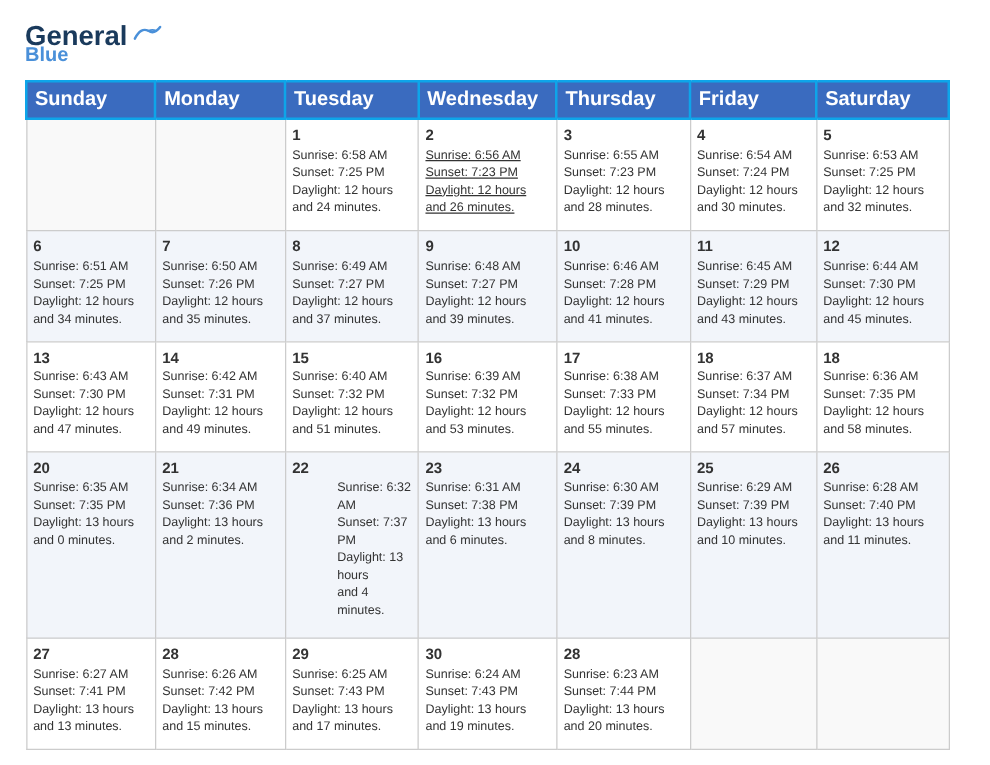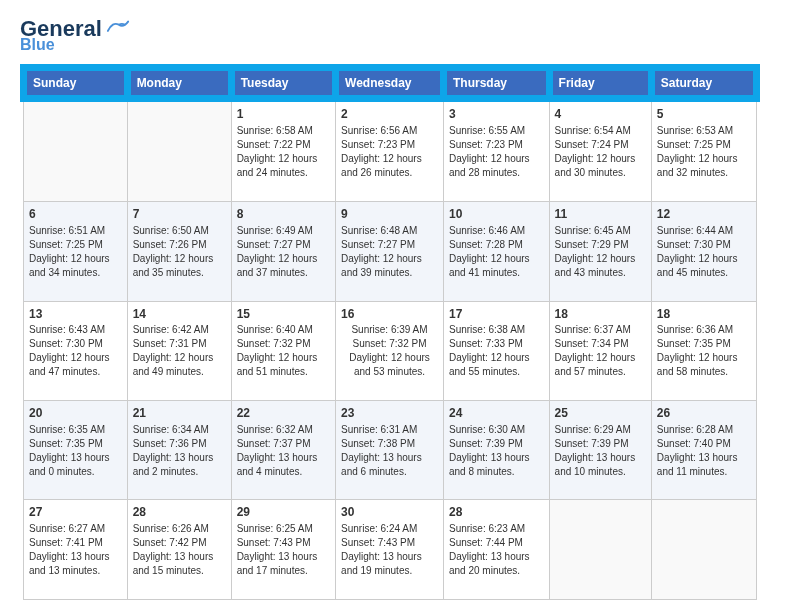--- a/index.html
+++ b/index.html
@@ -51,23 +51,23 @@
       flex: 1;
       border-collapse: collapse;
       width: 100%;
       font-size: 10.5px;
     }
     .calendar th {
       background: #3a6bbf;
       color: #fff;
       text-align: left;
       padding: 5px 6px;
-      font-size: 12px;
+      font-size: 16px;
       font-weight: bold;
-      border: 7px solid #0ea5e9;
+      border: 2px solid #0ea5e9;
     }
     .calendar td {
       border: 1px solid #ccc;
       vertical-align: top;
       padding: 4px 5px;
       width: 113px;
       background: #fff;
       color: #333;
       line-height: 1.4;
     }
@@ -126,27 +126,27 @@
           <th>Saturday</th>
         </tr>
     </thead>
     <tbody id="calendar-body">
     <tr>
           <td class="empty"></td>
           <td class="empty"></td>
           <td>
             <span class="day-num">1</span>
             <div class="day-info" style="white-space: pre-line;">Sunrise: 6:58 AM
-Sunset: 7:22 PM
+Sunset: 7:25 PM
 Daylight: 12 hours
 and 24 minutes.</div>
           </td>
           <td>
             <span class="day-num">2</span>
-            <div class="day-info" style="white-space: pre-line;">Sunrise: 6:56 AM
+            <div class="day-info" style="white-space: pre-line; text-decoration: underline;">Sunrise: 6:56 AM
 Sunset: 7:23 PM
 Daylight: 12 hours
 and 26 minutes.</div>
           </td>
           <td>
             <span class="day-num">3</span>
             <div class="day-info" style="white-space: pre-line;">Sunrise: 6:55 AM
 Sunset: 7:23 PM
 Daylight: 12 hours
 and 28 minutes.</div>
@@ -234,21 +234,21 @@
           </td>
           <td>
             <span class="day-num">15</span>
             <div class="day-info" style="white-space: pre-line;">Sunrise: 6:40 AM
 Sunset: 7:32 PM
 Daylight: 12 hours
 and 51 minutes.</div>
           </td>
           <td>
             <span class="day-num">16</span>
-            <div class="day-info" style="white-space: pre-line; text-align: center;">Sunrise: 6:39 AM
+            <div class="day-info" style="white-space: pre-line;">Sunrise: 6:39 AM
 Sunset: 7:32 PM
 Daylight: 12 hours
 and 53 minutes.</div>
           </td>
           <td>
             <span class="day-num">17</span>
             <div class="day-info" style="white-space: pre-line;">Sunrise: 6:38 AM
 Sunset: 7:33 PM
 Daylight: 12 hours
 and 55 minutes.</div>
@@ -278,21 +278,21 @@
           </td>
           <td>
             <span class="day-num">21</span>
             <div class="day-info" style="white-space: pre-line;">Sunrise: 6:34 AM
 Sunset: 7:36 PM
 Daylight: 13 hours
 and 2 minutes.</div>
           </td>
           <td>
             <span class="day-num">22</span>
-            <div class="day-info" style="white-space: pre-line;">Sunrise: 6:32 AM
+            <div class="day-info" style="white-space: pre-line; margin-left: 36px;">Sunrise: 6:32 AM
 Sunset: 7:37 PM
 Daylight: 13 hours
 and 4 minutes.</div>
           </td>
           <td>
             <span class="day-num">23</span>
             <div class="day-info" style="white-space: pre-line;">Sunrise: 6:31 AM
 Sunset: 7:38 PM
 Daylight: 13 hours
 and 6 minutes.</div>

